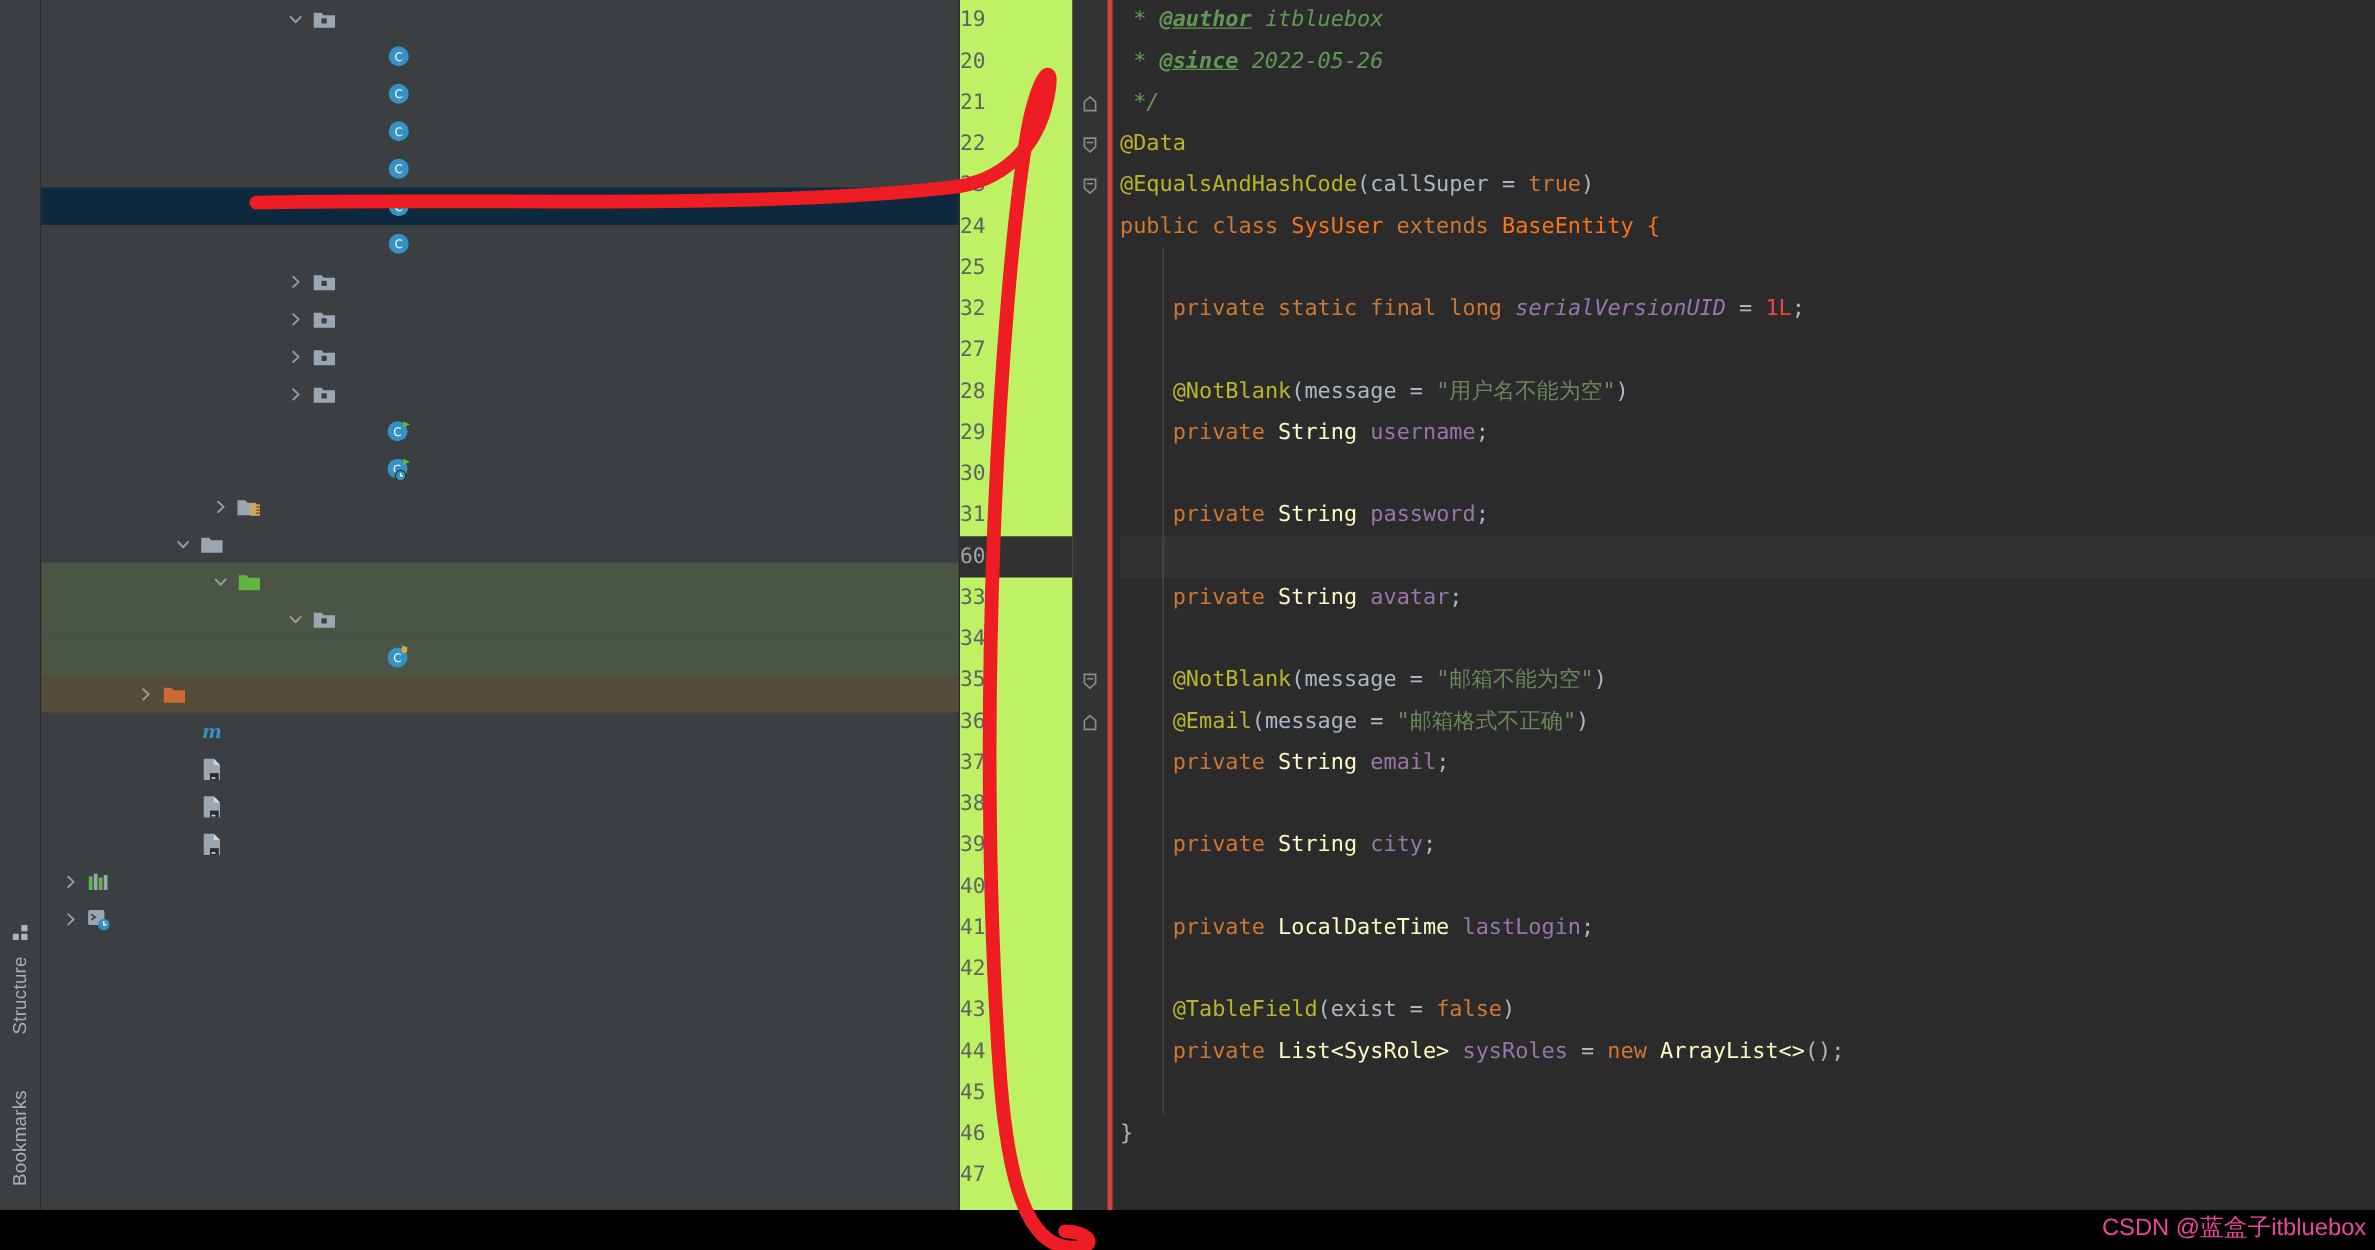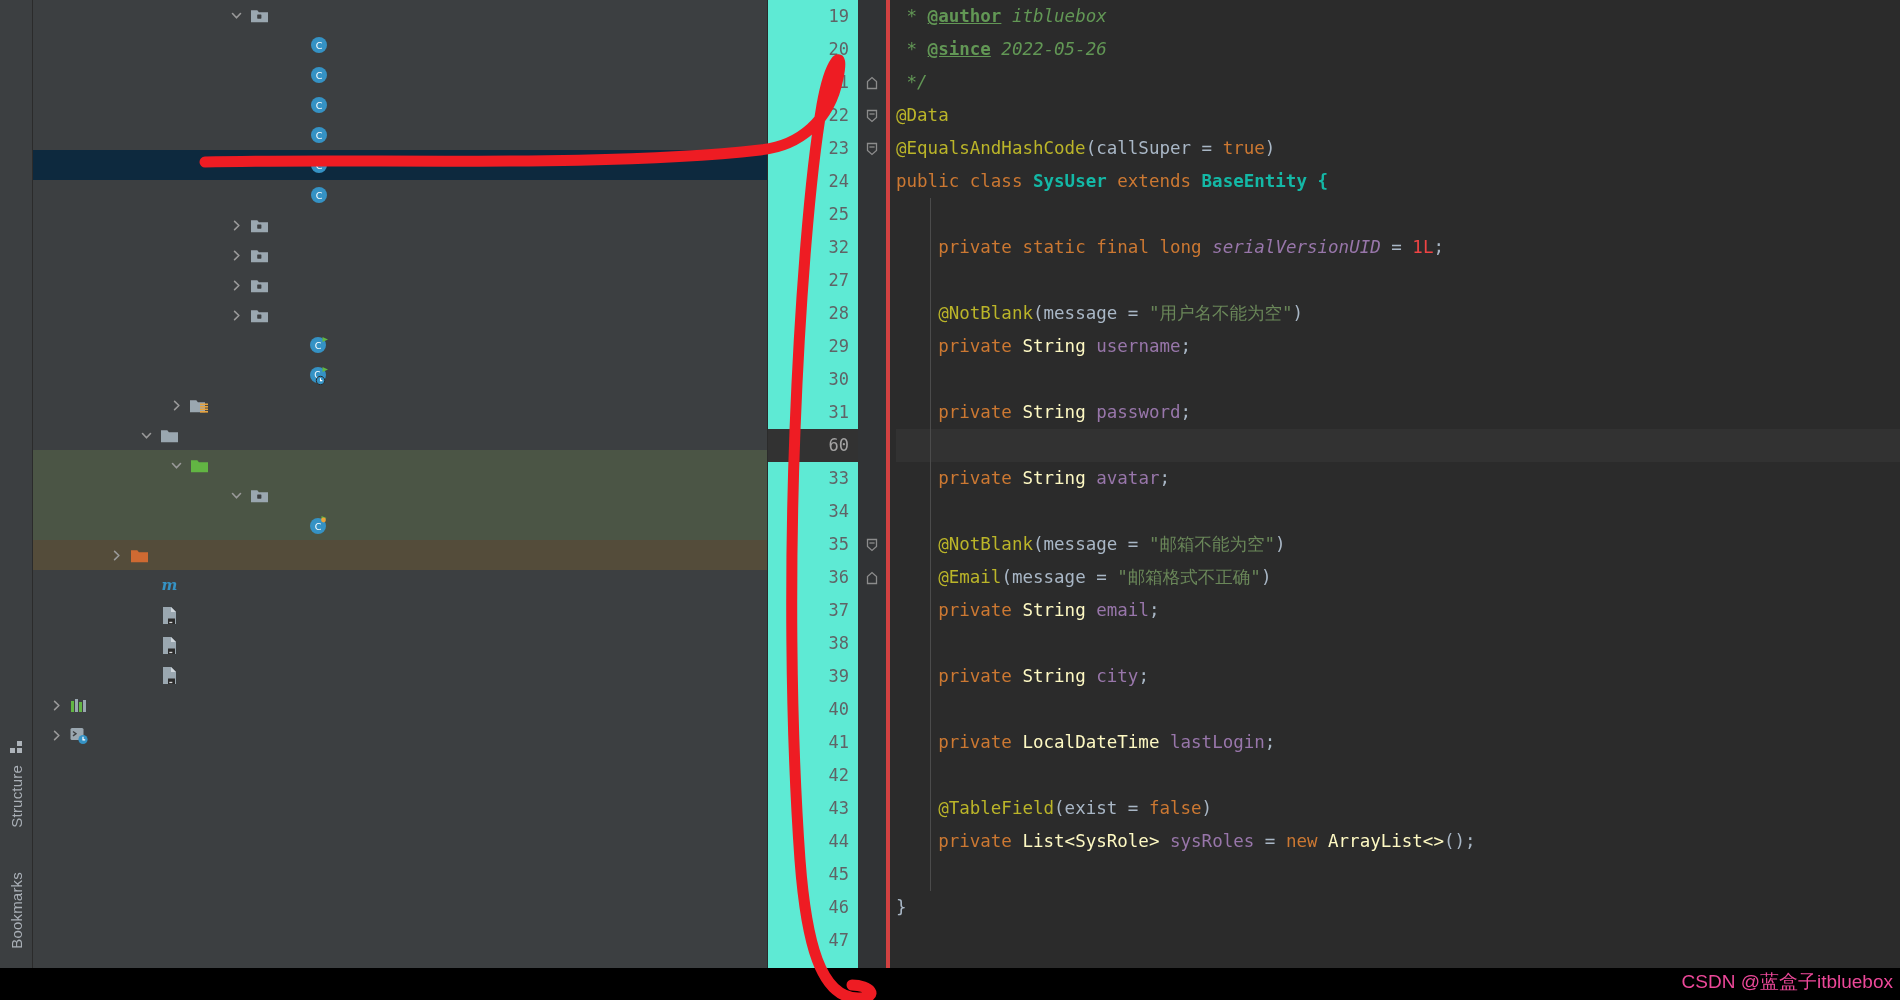--- a/index.html
+++ b/index.html
@@ -93,23 +93,23 @@
   
   .editor {
     flex: 1 1 auto;
     background: #2b2b2b;
     display: flex;
     position: relative;
     overflow: hidden;
   }
   .gutter {
     width: 90px; flex: 0 0 90px;
-    background: #5eead4;
-    position: relative;
-    text-align: right;
+    background: #bef264;
+    position: relative;
+    text-align: left;
     font-family: "DejaVu Sans Mono", monospace;
     font-size: 17px;
   }
   .gline {
     height: 33px;
     line-height: 33px;
     padding-right: 9px;
     color: #606366;
   }
   .gline.cur { color: #a4a3a3; background: #323232; }
@@ -145,24 +145,24 @@
     width: 1px;
     background: #4b4b4b;
   }
   .change-bar {
     position: absolute;
     left: 0px; width: 4px;
     background: #d14141;
   }
   
   .t-cmt  { color: #629755; font-style: italic; }
-  .t-tag  { color: #629755; text-decoration: underline; font-weight: bold; }
+  .t-tag  { color: #629755; font-style: italic; text-decoration: underline; font-weight: bold; }
   .t-ann  { color: #bbb529; }
   .t-kw   { color: #cc7832; }
-  .t-cls  { color: #14b8a6; font-weight: bold; }
+  .t-cls  { color: #f97316; }
   .t-type { color: #fef9c3; }
   .t-fld  { color: #9876aa; }
   .t-sfld { color: #9876aa; font-style: italic; }
   .t-str  { color: #6a8759; }
   .t-num  { color: #ef4444; }
   .t-pln  { color: #a9b7c6; }
   
   .bottom-bar {
     position: absolute;
     left: 0; bottom: 0;

